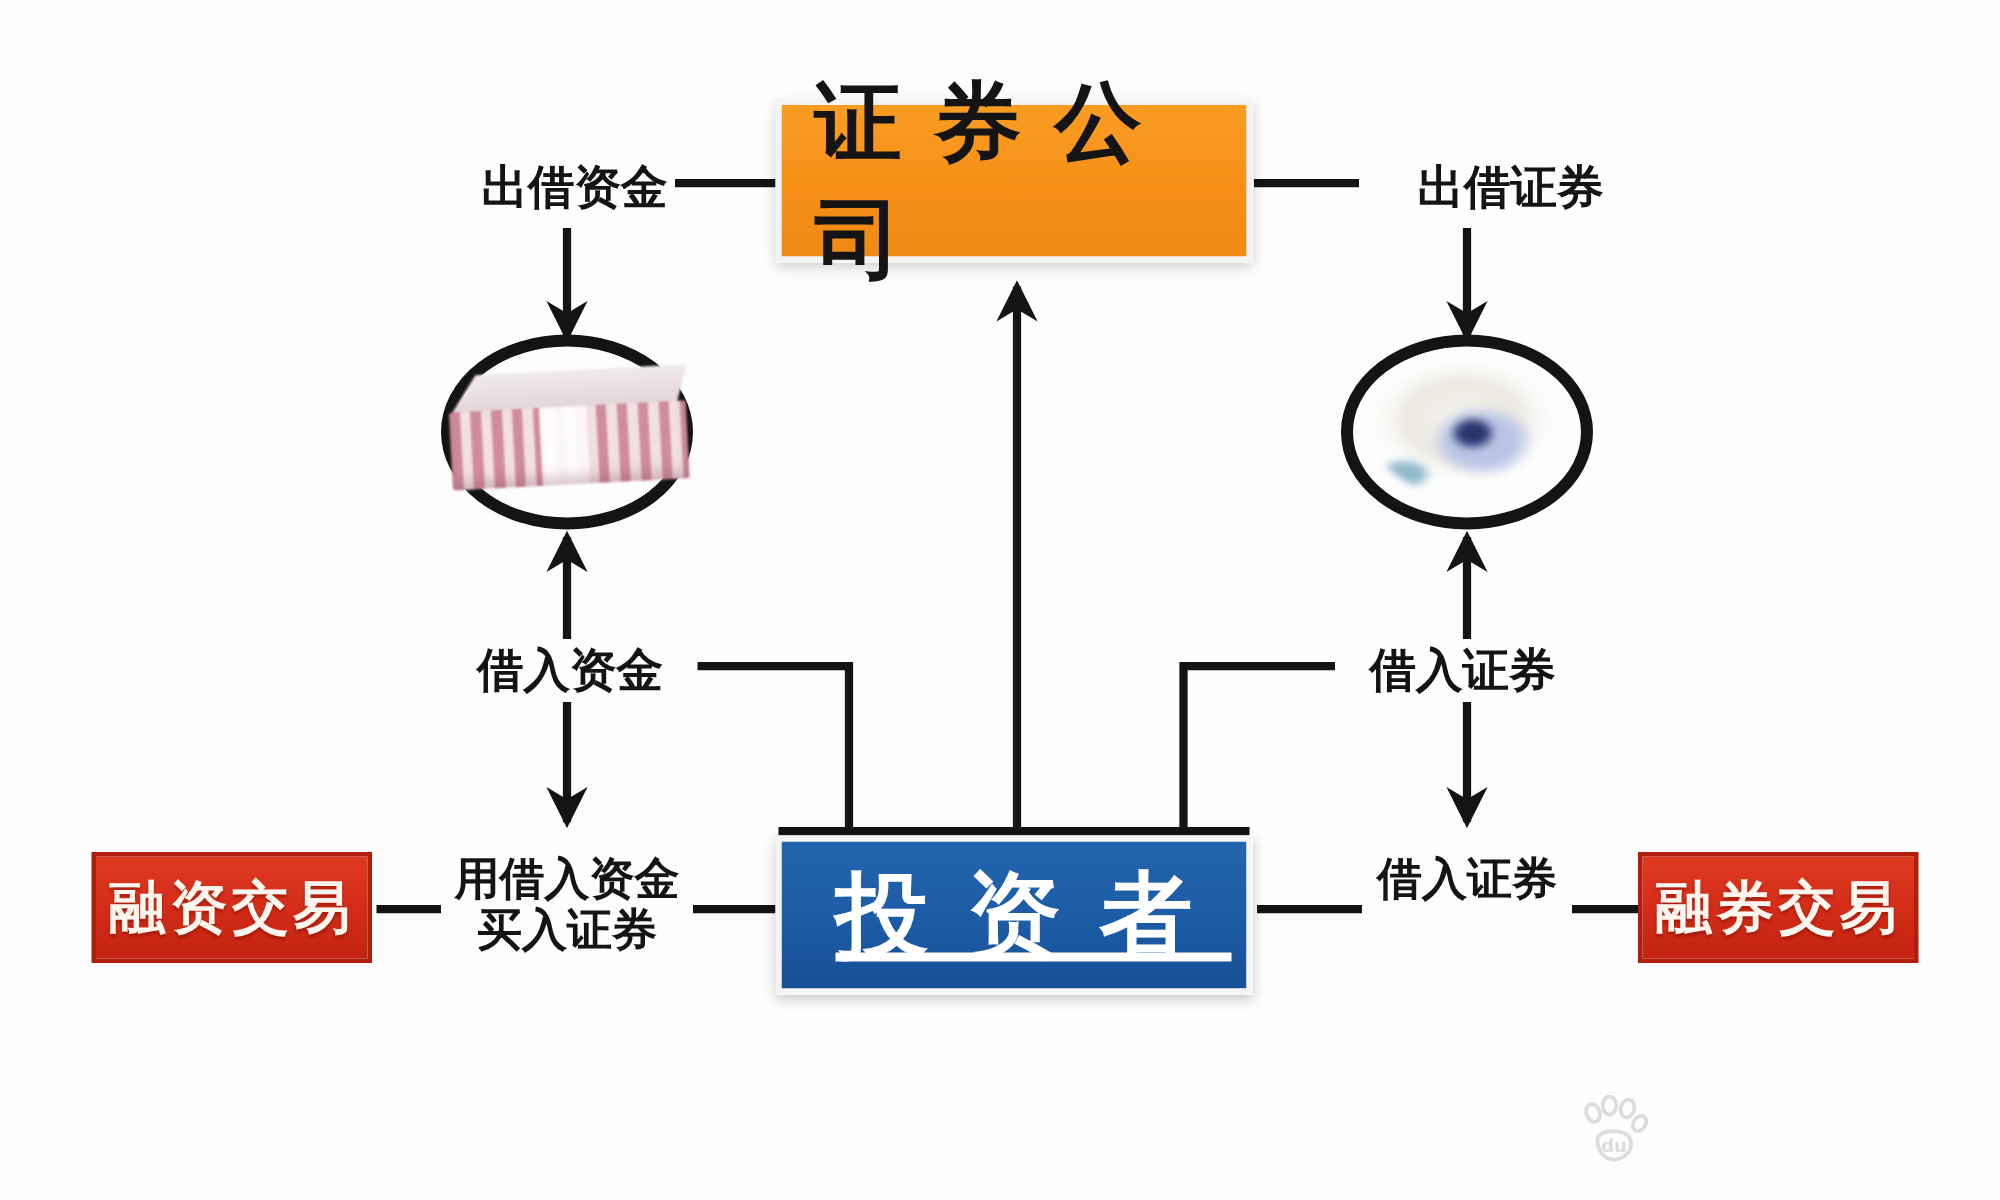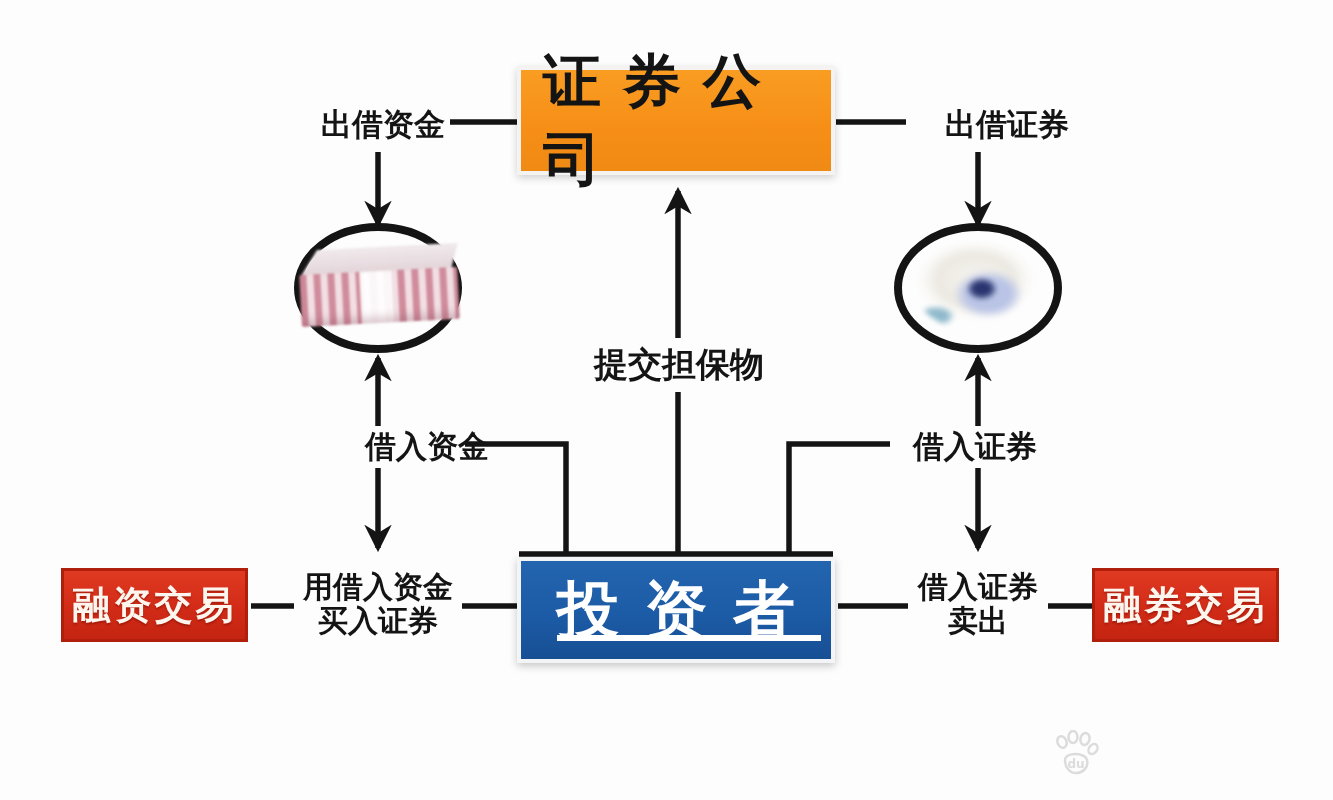--- a/index.html
+++ b/index.html
@@ -47,21 +47,21 @@
   .short-box{left:1092px;}
 
   
   .flabel{
     position:absolute;z-index:3;
     color:#141414;font-weight:bold;
     text-align:center;white-space:nowrap;
   }
   .lbl-lend-funds{left:318px;top:104px;width:130px;font-size:31px;}
   .lbl-lend-securities{left:910px;top:104px;width:130px;font-size:31px;margin-left:32px;}
-  .lbl-borrow-funds{left:315px;top:426px;width:130px;font-size:31px;margin-left:47px;}
+  .lbl-borrow-funds{left:315px;top:426px;width:130px;font-size:31px;}
   .lbl-borrow-securities{left:910px;top:426px;width:130px;font-size:31px;}
   .lbl-collateral{
     left:586px;top:338px;width:186px;font-size:34px;
     background:#fdfdfd;padding:4px 0;z-index:2;
   }
   .lbl-two-line{font-size:30px;line-height:34px;}
   .lbl-buy{left:288px;top:570px;width:180px;}
   .lbl-sell{left:888px;top:570px;width:180px;}
 
   
@@ -140,39 +140,37 @@
 
       <path d="M678 554 L678 191" marker-end="url(#ah)"></path>
 
       <path d="M251 606 L294 606"></path>
       <path d="M462 606 L517 606"></path>
       <path d="M838 606 L908 606"></path>
       <path d="M1048 606 L1092 606"></path>
     </g>
   </svg>
 
-  <div class="flabel lbl-collateral">提交担保物</div>
 
   <div class="node company-box">证券公司</div>
   <div class="node investor-box">投资者</div>
   <div class="node trade-box margin-box">融资交易</div>
   <div class="node trade-box short-box">融券交易</div>
 
   <div class="flabel lbl-lend-funds">出借资金</div>
   <div class="flabel lbl-lend-securities">出借证券</div>
   <div class="flabel lbl-borrow-funds">借入资金</div>
   <div class="flabel lbl-borrow-securities">借入证券</div>
 
   <div class="flabel lbl-two-line lbl-buy">
     <div>用借入资金</div>
     <div>买入证券</div>
   </div>
   <div class="flabel lbl-two-line lbl-sell">
     <div>借入证券</div>
-    <div>卖出</div>
   </div>
 
   <div class="photo-wrap cash-photo">
     <div class="cash-top"></div>
     <div class="cash-front"></div>
   </div>
   <div class="photo-wrap securities-photo"></div>
 
   <div class="watermark">
     <svg class="paw" width="48" height="46" viewBox="0 0 48 46">

